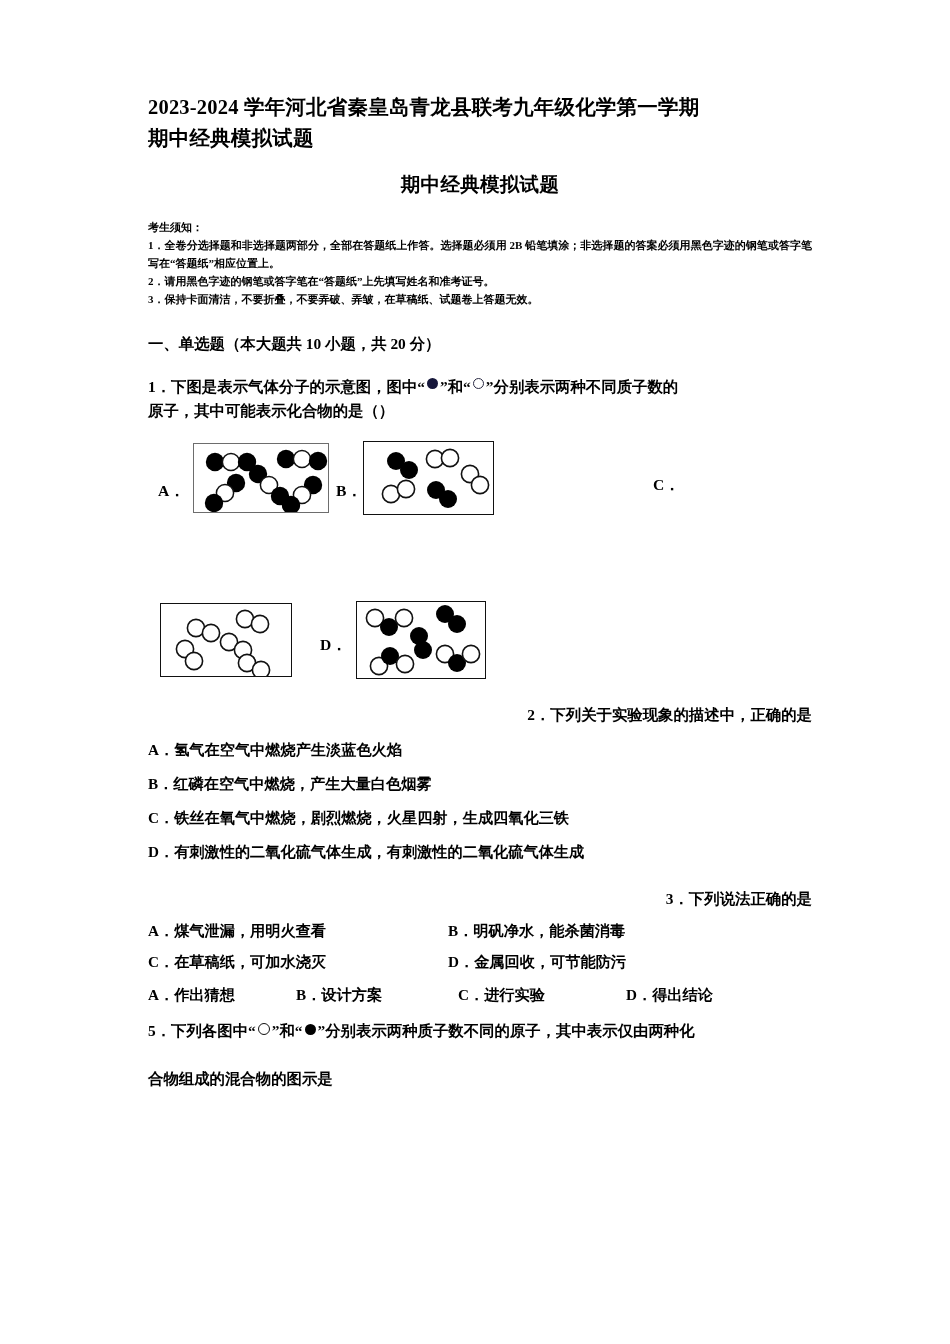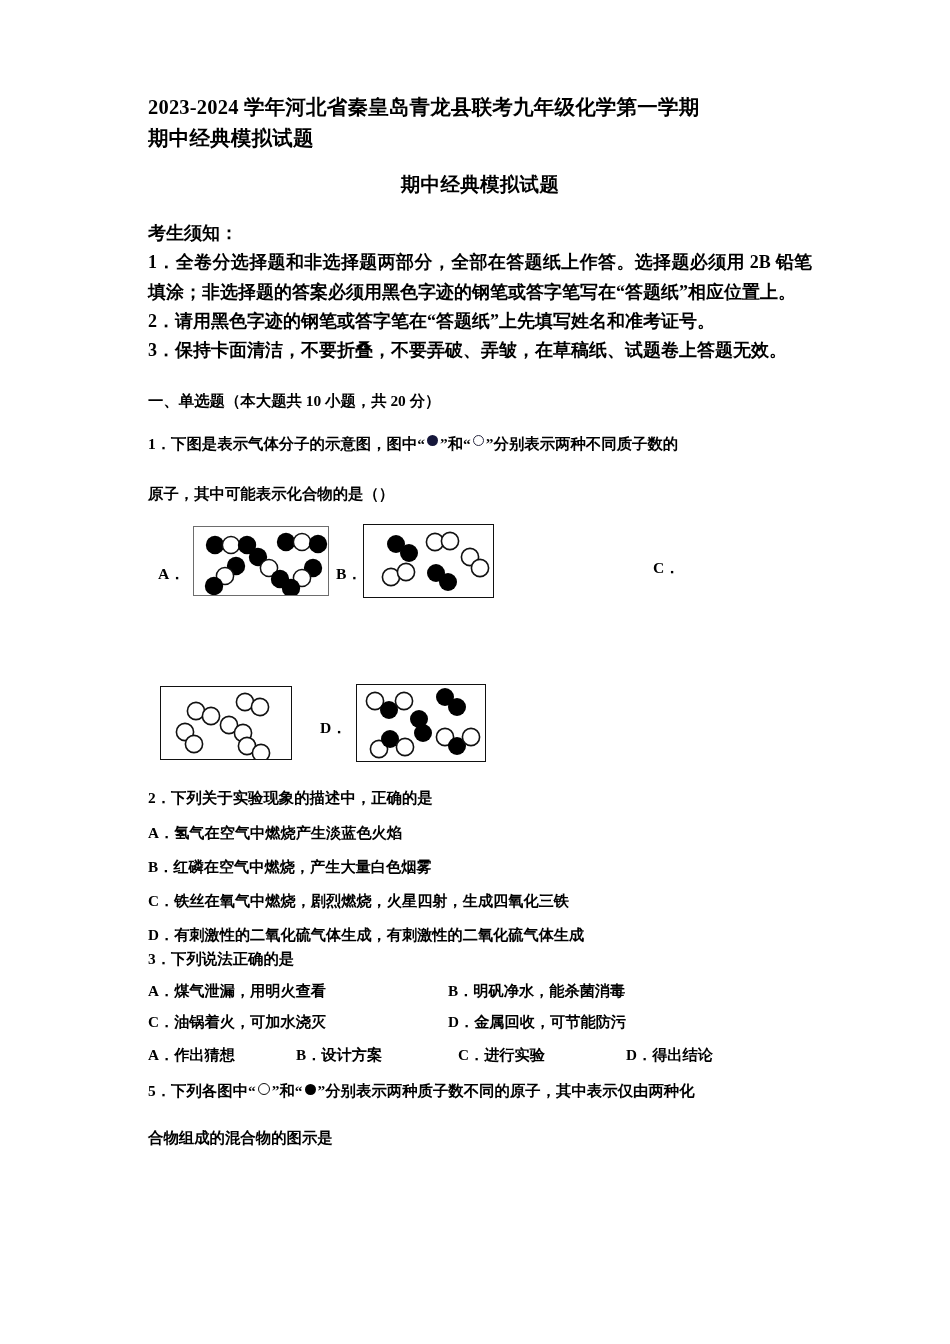--- a/index.html
+++ b/index.html
@@ -46,21 +46,21 @@
     font-size: 19.5px;
     font-weight: bold;
     text-align: center;
     margin-top: 17px;
     letter-spacing: 0.3px;
   }
 
   
   .notice {
     margin-top: 21px;
-    font-size: 18px;
+    font-size: 11px;
     line-height: 1.62;
   }
   .notice-head {
     font-weight: bold;
   }
   .notice-item {
     font-weight: bold;
     text-align: justify;
     text-justify: inter-ideograph;
   }
@@ -70,27 +70,28 @@
     margin-top: 26px;
     font-size: 15.4px;
     font-weight: bold;
   }
 
   
   .q {
     font-size: 15.4px;
     font-weight: bold;
     line-height: 1.55;
+    text-align: right;
   }
   .q-stem {
     text-align: justify;
     text-justify: inter-ideograph;
   }
   .q1 { margin-top: 20px; }
-  .q1-line2 { margin-top: 26px; }
+  .q1-line2 { }
 
   .opt-line {
     font-size: 15.2px;
     font-weight: bold;
     margin-top: 13px;
   }
   .opt-row {
     display: flex;
     font-size: 15.2px;
     font-weight: bold;
@@ -320,27 +321,27 @@
         </svg>
       </div>
     </div>
 
     <div class="q">2．下列关于实验现象的描述中，正确的是</div>
     <div class="opt-line">A．氢气在空气中燃烧产生淡蓝色火焰</div>
     <div class="opt-line">B．红磷在空气中燃烧，产生大量白色烟雾</div>
     <div class="opt-line">C．铁丝在氧气中燃烧，剧烈燃烧，火星四射，生成四氧化三铁</div>
     <div class="opt-line">D．有刺激性的二氧化硫气体生成，有刺激性的二氧化硫气体生成</div>
 
-    <div class="q" style="margin-top:1px;">3．下列说法正确的是</div>
+    <div class="q" style="margin-top:24px;">3．下列说法正确的是</div>
     <div class="opt-row">
       <span class="opt-col-a">A．煤气泄漏，用明火查看</span>
       <span class="opt-col-b">B．明矾净水，能杀菌消毒</span>
     </div>
     <div class="opt-row">
-      <span class="opt-col-a">C．油锅着火，可加水浇灭</span>
+      <span class="opt-col-a">C．在草稿纸，可加水浇灭</span>
       <span class="opt-col-b">D．金属回收，可节能防污</span>
     </div>
 
     <div class="opt-row4">
       <span>A．作出猜想</span>
       <span>B．设计方案</span>
       <span>C．进行实验</span>
       <span>D．得出结论</span>
     </div>
 

